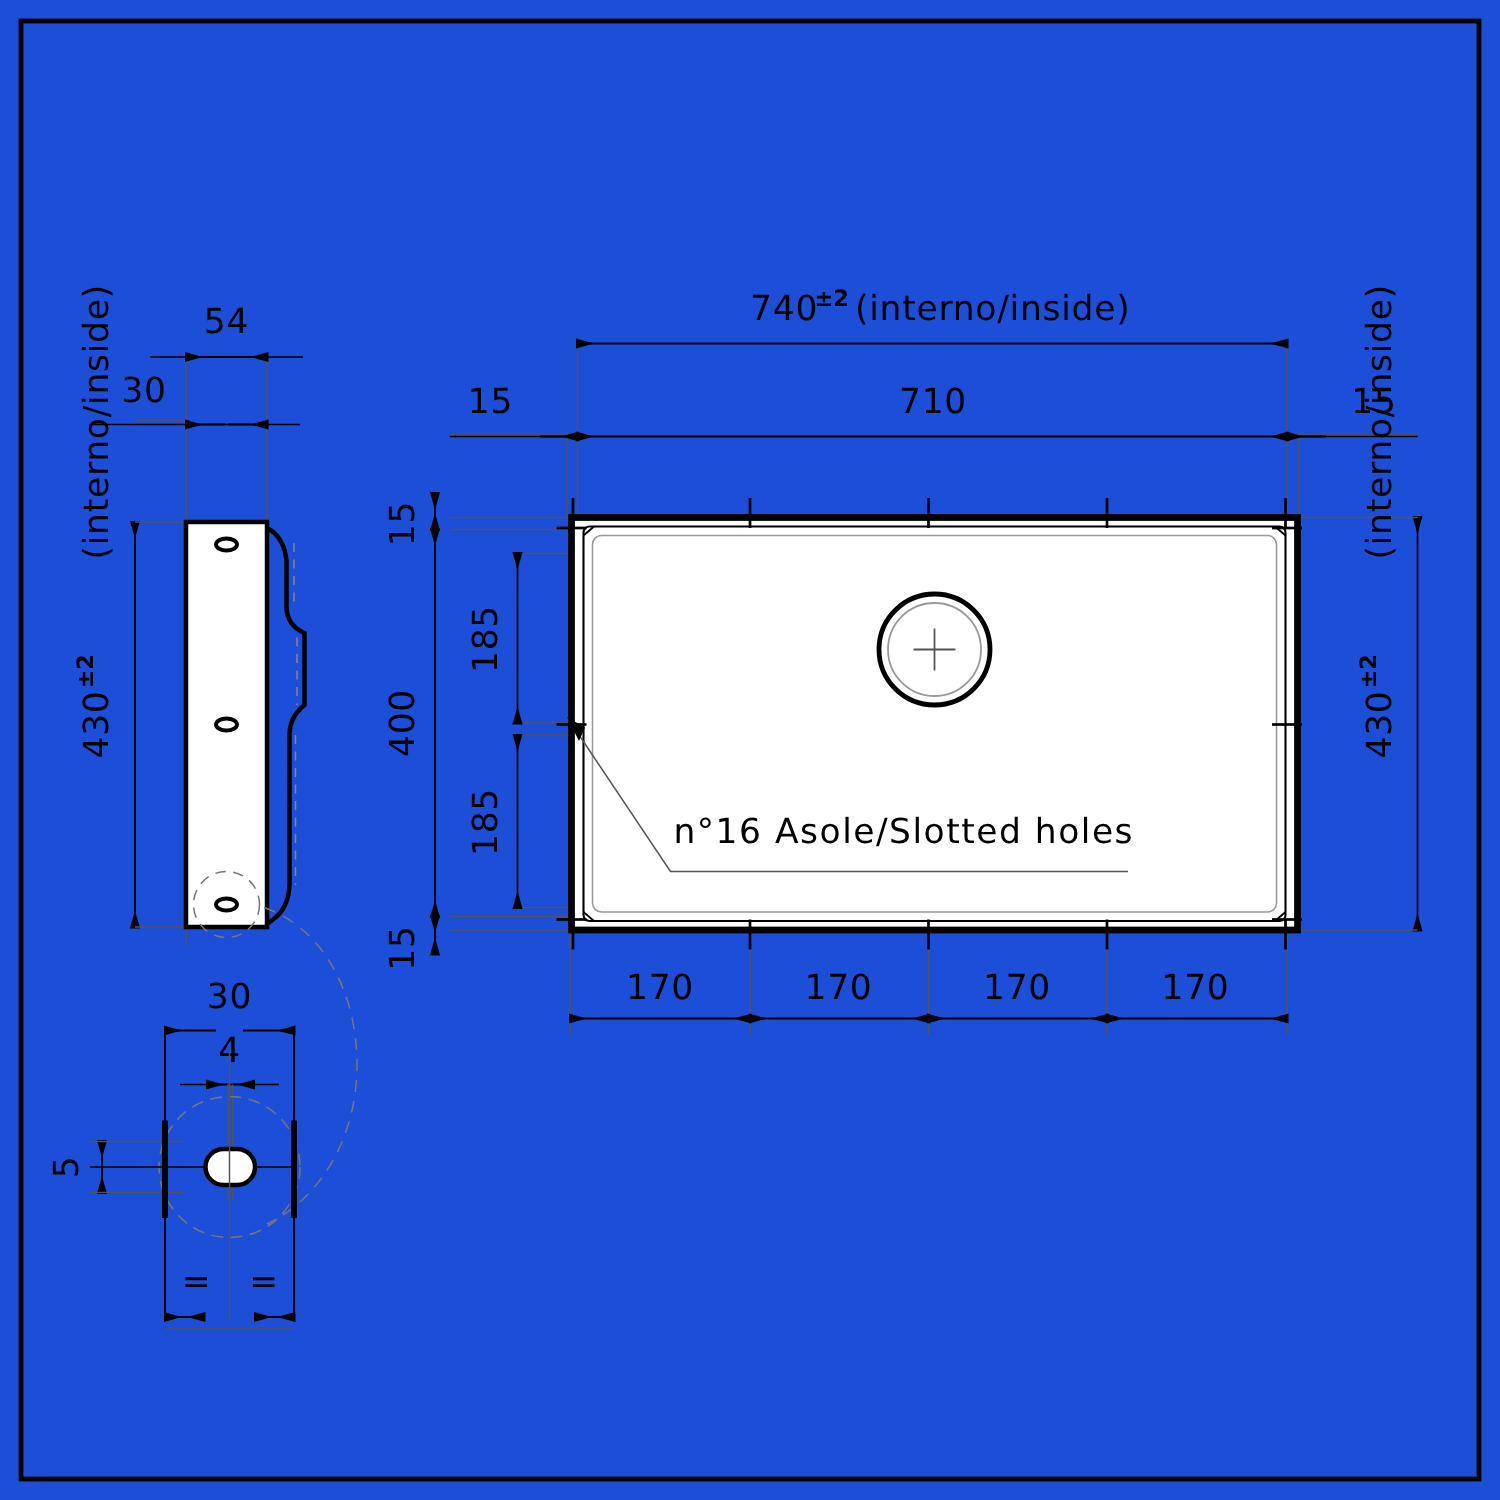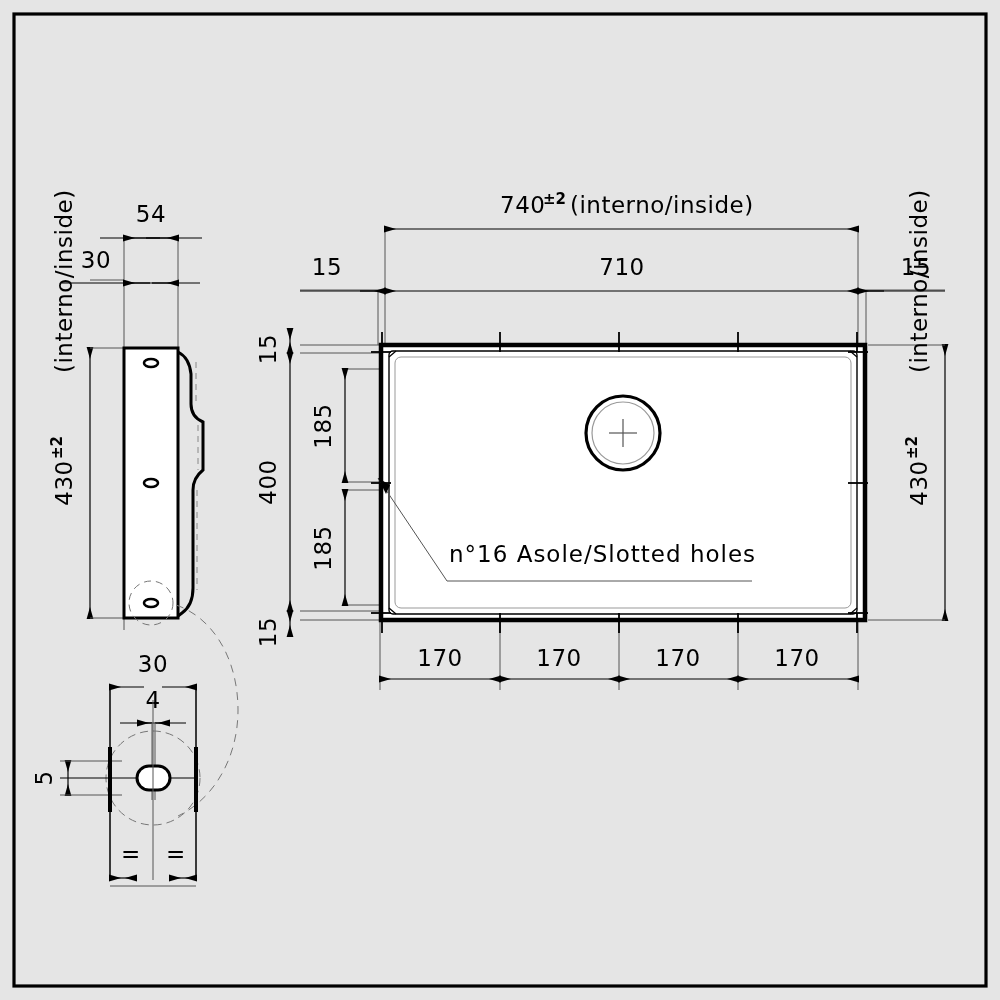--- a/index.html
+++ b/index.html
@@ -7,21 +7,21 @@
     padding: 0;
     background: #ffffff;
   }
   body {
     font-family: "DejaVu Sans", sans-serif;
   }
   #sheet {
     position: relative;
     width: 1000px;
     height: 1000px;
-    background: #e5e5e5;
+    background: #1d4ed8;
     overflow: hidden;
   }
   #sheet svg {
     position: absolute;
     left: 0;
     top: 0;
   }
   text {
     font-family: "DejaVu Sans", sans-serif;
     fill: #000000;

